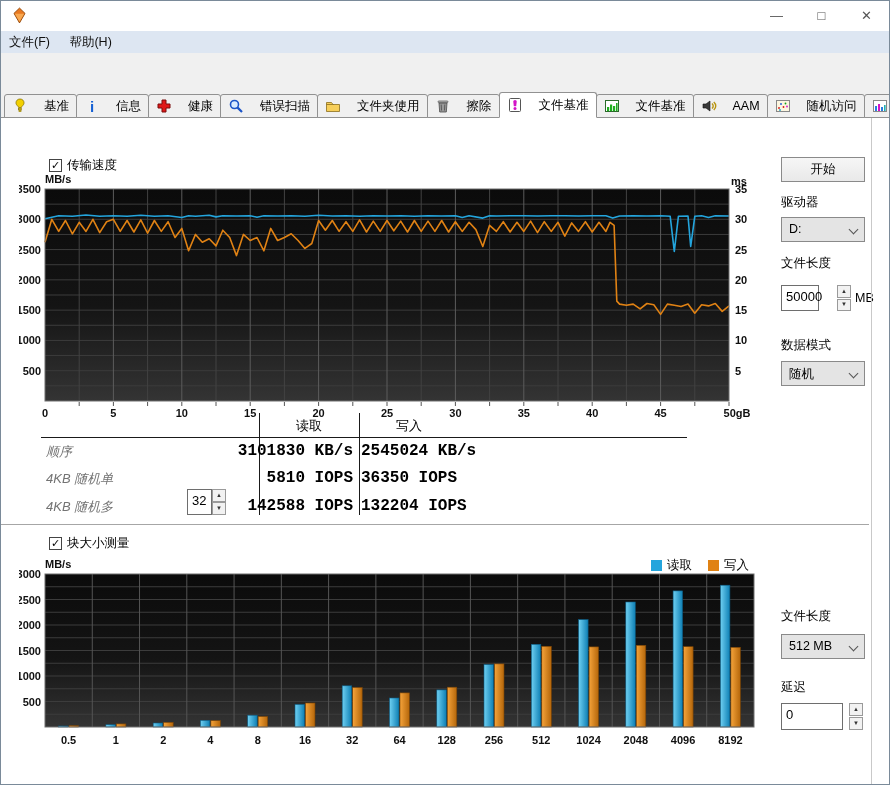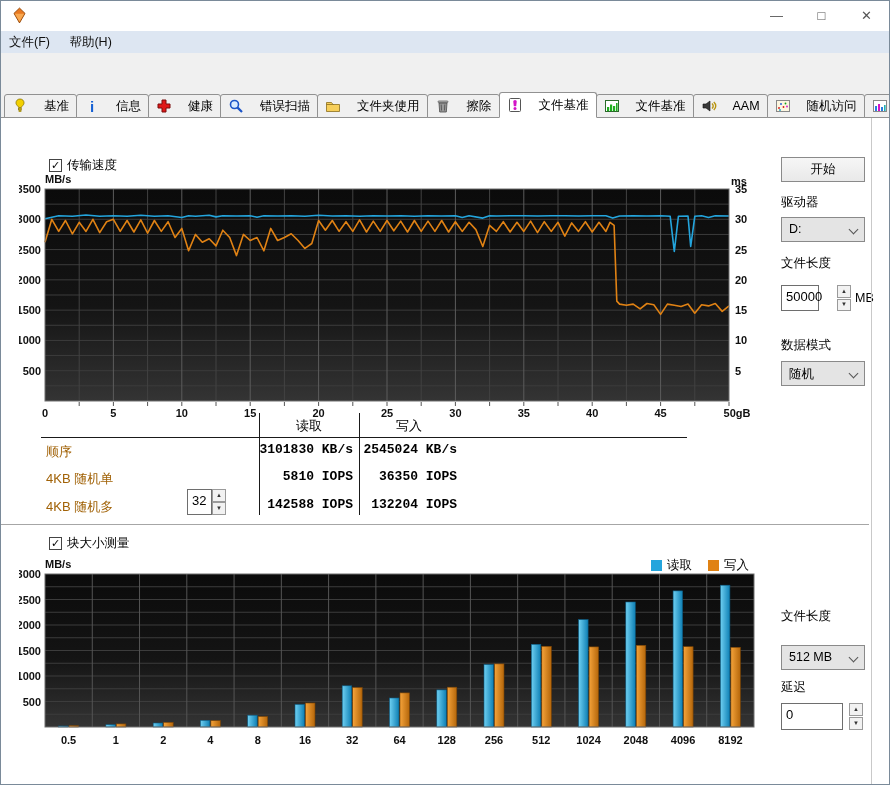--- a/index.html
+++ b/index.html
@@ -30,23 +30,23 @@
   .tab .tabicon{width:16px;height:16px;display:inline-block;}
   .tab .tabicon svg{width:16px;height:16px;display:block;}
   
   .content{position:absolute;left:0;top:117px;width:100%;height:668px;background:#fff;}
   .vsep{position:absolute;left:870px;top:0px;width:1px;height:668px;background:#c9c9c9;}
   .checkrow{position:absolute;display:flex;align-items:center;gap:5px;font-size:12.5px;color:#000;}
   .cbox{width:13px;height:13px;background:#fff;border:1px solid #444;font-size:11px;line-height:11px;text-align:center;color:#000;font-weight:bold;}
   .chart-svg{position:absolute;}
   .tick{font:600 11px "Liberation Sans","DejaVu Sans",sans-serif;fill:#101010;}
   
-  .tbl-label{position:absolute;font-size:13px;color:#a16207;}
+  .tbl-label{position:absolute;font-size:13px;color:#737373;font-style:italic;}
   .tbl-head{position:absolute;font-size:13px;color:#000;text-align:center;}
-  .tbl-val{position:absolute;font-family:"Liberation Mono","DejaVu Sans Mono",monospace;font-weight:bold;font-size:13px;color:#000;text-align:right;white-space:nowrap;}
+  .tbl-val{position:absolute;font-family:"Liberation Mono","DejaVu Sans Mono",monospace;font-weight:bold;font-size:16px;color:#000;text-align:right;white-space:nowrap;}
   .hline{position:absolute;background:#1a1a1a;height:1px;}
   .vline{position:absolute;background:#1a1a1a;width:1px;}
   .divider{position:absolute;left:0;width:868px;height:1px;background:#a6a6a6;}
   
   .spinbox{position:absolute;background:#fff;border:1px solid #6e6e6e;font-size:13px;color:#000;padding:3px 4px;}
   .spincol{position:absolute;width:14px;display:flex;flex-direction:column;gap:1px;}
   .spinbtn{flex:1;background:#f2f2f2;border:1px solid #9a9a9a;font-size:6px;line-height:5px;text-align:center;color:#333;padding:0;}
   .plabel{position:absolute;font-size:12.5px;color:#000;}
   .pbtn{position:absolute;background:linear-gradient(#f6f6f6,#e9e9e9);border:1px solid #8a8a8a;text-align:center;font-size:12.5px;color:#000;}
   .pcombo{position:absolute;background:#e4e4e4;border:1px solid #8a8a8a;font-size:12.5px;color:#000;}
@@ -504,21 +504,21 @@
       </div>
       <div class="plabel" style="left:854px;top:173px;">MB</div>
 
       <div class="plabel" style="left:780px;top:219px;">数据模式</div>
       <div class="pcombo" style="left:780px;top:243px;width:84px;height:25px;">
         <span class="val">随机</span>
         <span class="chev"></span>
       </div>
 
       <div class="plabel" style="left:780px;top:490px;">文件长度</div>
-      <div class="pcombo" style="left:780px;top:516px;width:84px;height:25px;margin-top:11px;">
+      <div class="pcombo" style="left:780px;top:516px;width:84px;height:25px;">
         <span class="val">512 MB</span>
         <span class="chev"></span>
       </div>
 
       <div class="plabel" style="left:780px;top:561px;">延迟</div>
       <div class="spinbox" style="left:780px;top:585px;width:62px;height:27px;">0</div>
       <div class="spincol" style="left:848px;top:585px;height:27px;">
         <button class="spinbtn">▲</button>
         <button class="spinbtn">▼</button>
       </div>

